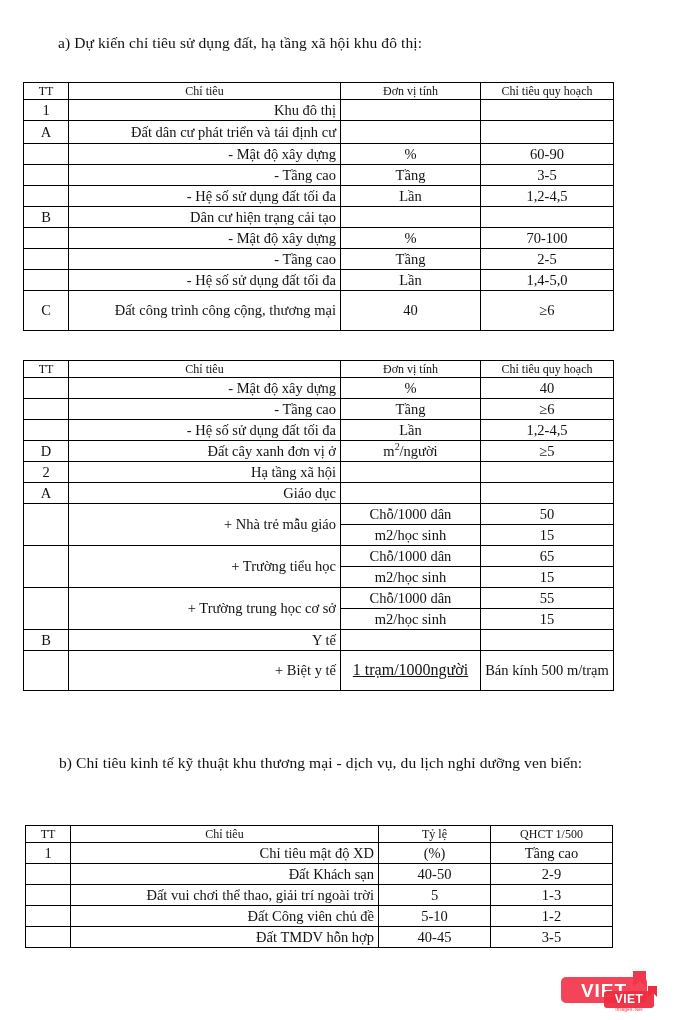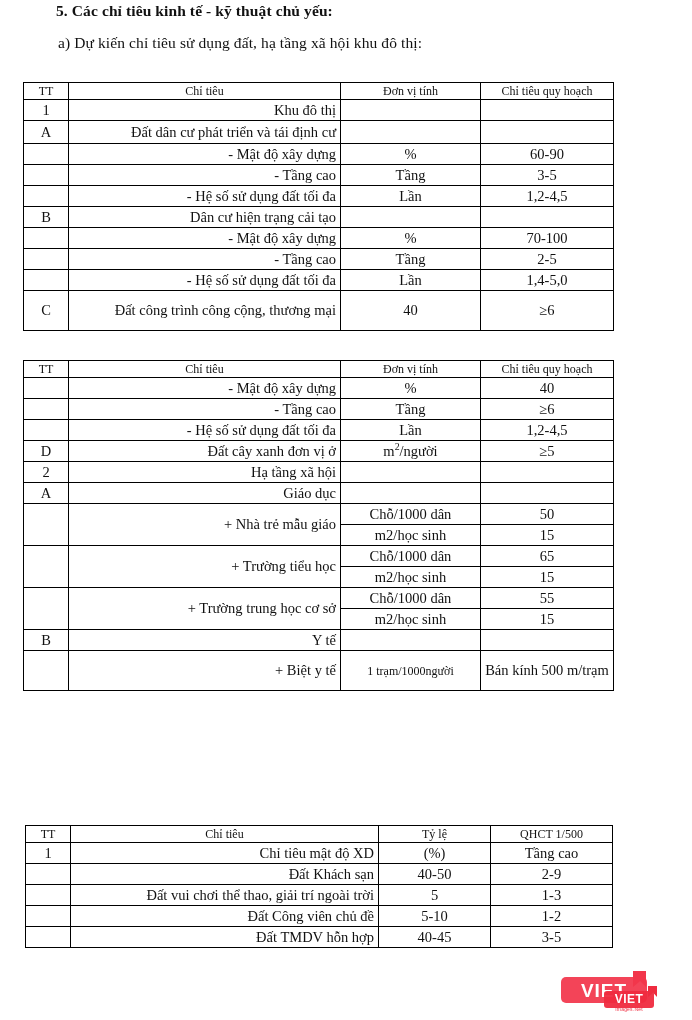--- a/index.html
+++ b/index.html
@@ -163,21 +163,20 @@
     font-family: "Liberation Sans", sans-serif;
     font-size: 5px;
     letter-spacing: 0.2px;
   }
 </style>
 </head>
 <body>
 
 <div class="page">
 
-  <div class="heading-bold" style="left:56px; top:2px;">5. Các chỉ tiêu kinh tế - kỹ thuật chủ yếu:</div>
 
   <div class="para" style="left:58px; top:34px; width:600px;">a) Dự kiến chỉ tiêu sử dụng đất, hạ tầng xã hội khu đô thị:</div>
 
   <table class="doc-table" id="t1" style="left:23px; top:82px;">
     <colgroup>
       <col class="c-tt">
         <col class="c-name">
         <col class="c-unit">
         <col class="c-val">
     </colgroup>
@@ -333,26 +332,27 @@
         </tr>
         <tr class="rowh-1">
           <td class="center">B</td>
           <td class="left">Y tế</td>
           <td class="center"></td>
           <td class="center"></td>
         </tr>
         <tr style="height: 40px;">
           <td class="center"></td>
           <td class="left">+ Biệt y tế</td>
-          <td class="center" style="font-size: 12px;">1 trạm/1000người</td>
+          <td class="center" style="font-size: 16px; text-decoration: underline;">1 trạm/1000người</td>
           <td class="center">Bán kính 500 m/trạm</td>
         </tr>
       </tbody>
   </table>
 
+  <div class="para para-justify para-indent" style="left:23px; top:750px; width:589px; line-height:1.62;">b) Chỉ tiêu kinh tế kỹ thuật khu thương mại - dịch vụ, du lịch nghỉ dưỡng ven biển:</div>
 
   <table class="doc-table" id="t3" style="left:25px; top:825px;">
     <colgroup>
       <col class="c2-tt">
         <col class="c2-name">
         <col class="c2-rate">
         <col class="c2-qh">
     </colgroup>
     <tbody id="t3-body">
         <tr class="hdr">

